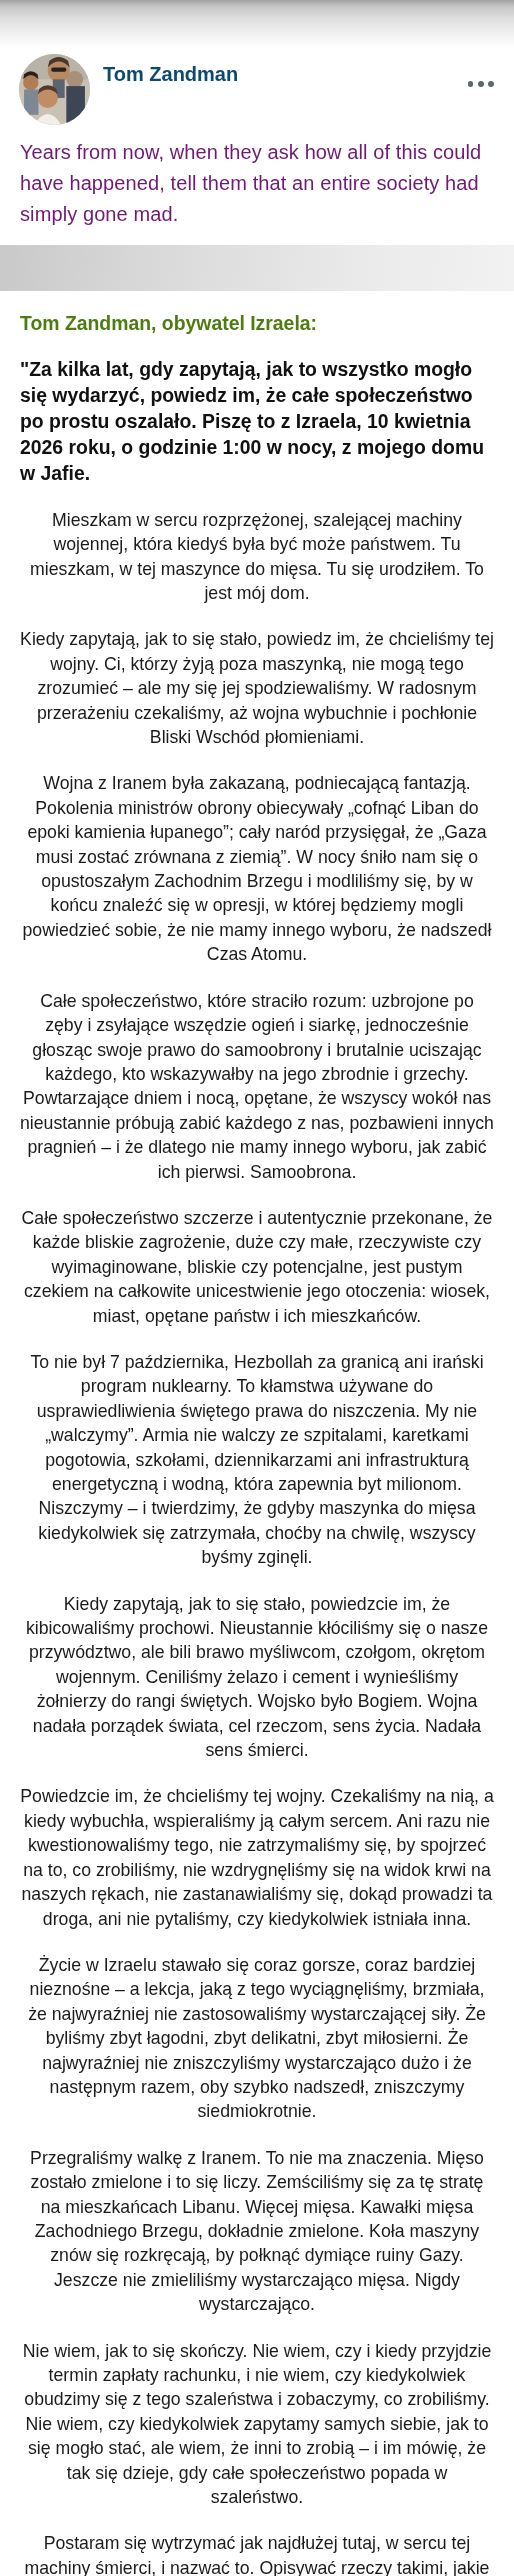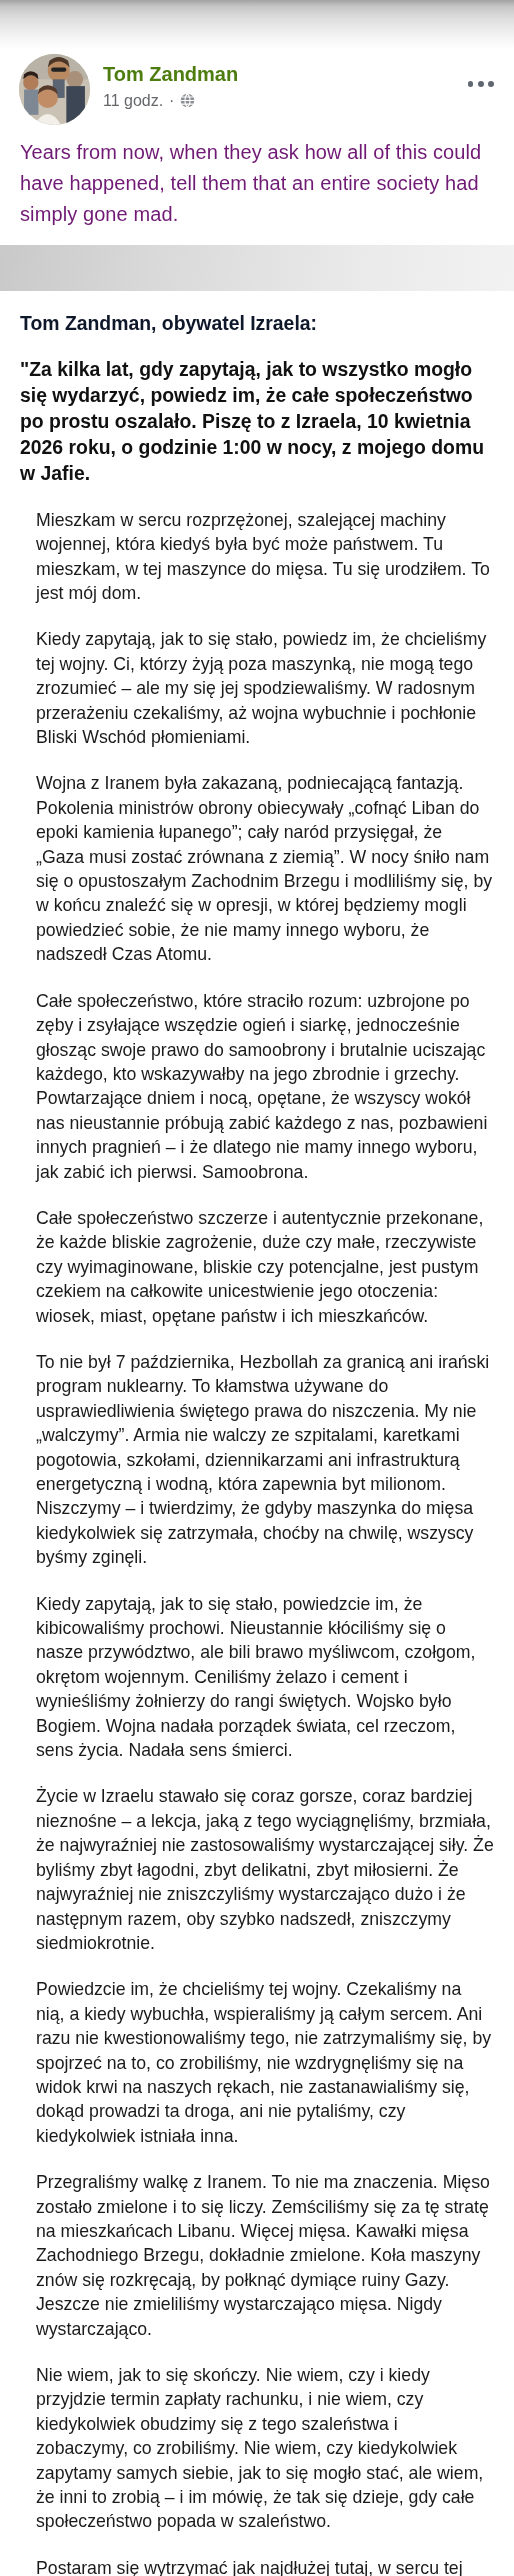--- a/index.html
+++ b/index.html
@@ -34,21 +34,21 @@
     border-radius: 50%;
     overflow: hidden;
     flex: 0 0 71px;
     background: #cfc8bd;
   }
   .avatar svg { display: block; width: 100%; height: 100%; }
   .post-head-text { margin-left: 13.5px; padding-top: 7.6px; flex: 1; }
   .post-author {
     font-size: 20px;
     font-weight: bold;
-    color: #4d7c0f;
+    color: #0c4a6e;
     line-height: 25px;
   }
   .post-meta {
     display: flex;
     align-items: center;
     gap: 5.9px;
     margin-top: 4.2px;
     font-size: 16px;
     color: #65676b;
     line-height: 20px;
@@ -78,36 +78,37 @@
   }
 
   
   .article {
     padding: 20px 20px 8.4px 20px;
     color: #1b1b1b;
   }
   .article-heading {
     font-size: 19.4px;
     font-weight: bold;
-    color: #0f172a;
+    color: #4d7c0f;
     line-height: 25px;
     margin: 0 0 20px 0;
   }
   .article-lead {
     font-size: 19.4px;
     font-weight: bold;
     color: #111111;
     line-height: 26px;
     margin: 0 0 22px 0;
   }
   .article p.body-par {
     font-size: 17.7px;
     line-height: 24.4px;
-    margin: 0 0 22px 16px;
+    margin: 0 0 22px 0;
     color: #1b1b1b;
+    text-align: center;
   }
 </style>
 </head>
 <body>
 
 <div class="page">
 
   <div class="top-fade"></div>
 
   <div>
@@ -125,28 +126,20 @@
           <circle cx="14" cy="34" r="9" fill="#b07d58"></circle>
           <path d="M5 30 q9 -10 18 0 l-1 -6 q-8 -7 -16 0 z" fill="#2e2018"></path>
           <rect x="6" y="42" width="17" height="30" fill="#7d8894"></rect>
           <circle cx="34" cy="52" r="12" fill="#c08d66"></circle>
           <path d="M22 48 q12 -12 24 0 l-2 -7 q-10 -8 -20 0 z" fill="#55392a"></path>
           <path d="M18 84 q16 -26 32 0 z" fill="#f2efe9"></path>
         </svg>
       </div>
       <div class="post-head-text">
         <div class="post-author">Tom Zandman</div>
-        <div class="post-meta">
-          <span>11 godz.</span>
-          <span>·</span>
-          <svg class="globe" viewBox="0 0 20 20">
-            <circle cx="10" cy="10" r="9" fill="#8a8d91"></circle>
-            <path d="M1 10 h18 M10 1 c4.5 4 4.5 14 0 18 M10 1 c-4.5 4 -4.5 14 0 18 M2.5 5.2 h15 M2.5 14.8 h15" stroke="#ffffff" stroke-width="1.4" fill="none"></path>
-          </svg>
-        </div>
       </div>
       <div class="more-btn">
         <span class="dot"></span>
         <span class="dot"></span>
         <span class="dot"></span>
       </div>
     </div>
     <div class="post-text">Years from now, when they ask how all of this could have happened, tell them that an entire society had simply gone mad.</div>
   </div>
 
@@ -155,21 +148,21 @@
   <div class="article">
     <p class="article-heading">Tom Zandman, obywatel Izraela:</p>
     <p class="article-lead">"Za kilka lat, gdy zapytają, jak to wszystko mogło się wydarzyć, powiedz im, że całe społeczeństwo po prostu oszalało. Piszę to z Izraela, 10 kwietnia 2026 roku, o godzinie 1:00 w nocy, z mojego domu w Jafie.</p>
     <p class="body-par">Mieszkam w sercu rozprzężonej, szalejącej machiny wojennej, która kiedyś była być może państwem. Tu mieszkam, w tej maszynce do mięsa. Tu się urodziłem. To jest mój dom.</p>
     <p class="body-par">Kiedy zapytają, jak to się stało, powiedz im, że chcieliśmy tej wojny. Ci, którzy żyją poza maszynką, nie mogą tego zrozumieć – ale my się jej spodziewaliśmy. W radosnym przerażeniu czekaliśmy, aż wojna wybuchnie i pochłonie Bliski Wschód płomieniami.</p>
     <p class="body-par">Wojna z Iranem była zakazaną, podniecającą fantazją. Pokolenia ministrów obrony obiecywały „cofnąć Liban do epoki kamienia łupanego”; cały naród przysięgał, że „Gaza musi zostać zrównana z ziemią”. W nocy śniło nam się o opustoszałym Zachodnim Brzegu i modliliśmy się, by w końcu znaleźć się w opresji, w której będziemy mogli powiedzieć sobie, że nie mamy innego wyboru, że nadszedł Czas Atomu.</p>
     <p class="body-par">Całe społeczeństwo, które straciło rozum: uzbrojone po zęby i zsyłające wszędzie ogień i siarkę, jednocześnie głosząc swoje prawo do samoobrony i brutalnie uciszając każdego, kto wskazywałby na jego zbrodnie i grzechy. Powtarzające dniem i nocą, opętane, że wszyscy wokół nas nieustannie próbują zabić każdego z nas, pozbawieni innych pragnień – i że dlatego nie mamy innego wyboru, jak zabić ich pierwsi. Samoobrona.</p>
     <p class="body-par">Całe społeczeństwo szczerze i autentycznie przekonane, że każde bliskie zagrożenie, duże czy małe, rzeczywiste czy wyimaginowane, bliskie czy potencjalne, jest pustym czekiem na całkowite unicestwienie jego otoczenia: wiosek, miast, opętane państw i ich mieszkańców.</p>
     <p class="body-par">To nie był 7 października, Hezbollah za granicą ani irański program nuklearny. To kłamstwa używane do usprawiedliwienia świętego prawa do niszczenia. My nie „walczymy”. Armia nie walczy ze szpitalami, karetkami pogotowia, szkołami, dziennikarzami ani infrastrukturą energetyczną i wodną, która zapewnia byt milionom. Niszczymy – i twierdzimy, że gdyby maszynka do mięsa kiedykolwiek się zatrzymała, choćby na chwilę, wszyscy byśmy zginęli.</p>
     <p class="body-par">Kiedy zapytają, jak to się stało, powiedzcie im, że kibicowaliśmy prochowi. Nieustannie kłóciliśmy się o nasze przywództwo, ale bili brawo myśliwcom, czołgom, okrętom wojennym. Ceniliśmy żelazo i cement i wynieśliśmy żołnierzy do rangi świętych. Wojsko było Bogiem. Wojna nadała porządek świata, cel rzeczom, sens życia. Nadała sens śmierci.</p>
+    <p class="body-par">Powiedzcie im, że chcieliśmy tej wojny. Czekaliśmy na nią, a kiedy wybuchła, wspieraliśmy ją całym sercem. Ani razu nie kwestionowaliśmy tego, nie zatrzymaliśmy się, by spojrzeć na to, co zrobiliśmy, nie wzdrygnęliśmy się na widok krwi na naszych rękach, nie zastanawialiśmy się, dokąd prowadzi ta droga, ani nie pytaliśmy, czy kiedykolwiek istniała inna.</p>
     <p class="body-par">Życie w Izraelu stawało się coraz gorsze, coraz bardziej nieznośne – a lekcja, jaką z tego wyciągnęliśmy, brzmiała, że najwyraźniej nie zastosowaliśmy wystarczającej siły. Że byliśmy zbyt łagodni, zbyt delikatni, zbyt miłosierni. Że najwyraźniej nie zniszczyliśmy wystarczająco dużo i że następnym razem, oby szybko nadszedł, zniszczymy siedmiokrotnie.</p>
-    <p class="body-par">Powiedzcie im, że chcieliśmy tej wojny. Czekaliśmy na nią, a kiedy wybuchła, wspieraliśmy ją całym sercem. Ani razu nie kwestionowaliśmy tego, nie zatrzymaliśmy się, by spojrzeć na to, co zrobiliśmy, nie wzdrygnęliśmy się na widok krwi na naszych rękach, nie zastanawialiśmy się, dokąd prowadzi ta droga, ani nie pytaliśmy, czy kiedykolwiek istniała inna.</p>
     <p class="body-par">Przegraliśmy walkę z Iranem. To nie ma znaczenia. Mięso zostało zmielone i to się liczy. Zemściliśmy się za tę stratę na mieszkańcach Libanu. Więcej mięsa. Kawałki mięsa Zachodniego Brzegu, dokładnie zmielone. Koła maszyny znów się rozkręcają, by połknąć dymiące ruiny Gazy. Jeszcze nie zmieliliśmy wystarczająco mięsa. Nigdy wystarczająco.</p>
     <p class="body-par">Nie wiem, jak to się skończy. Nie wiem, czy i kiedy przyjdzie termin zapłaty rachunku, i nie wiem, czy kiedykolwiek obudzimy się z tego szaleństwa i zobaczymy, co zrobiliśmy. Nie wiem, czy kiedykolwiek zapytamy samych siebie, jak to się mogło stać, ale wiem, że inni to zrobią – i im mówię, że tak się dzieje, gdy całe społeczeństwo popada w szaleństwo.</p>
     <p class="body-par"><span>Postaram się wytrzymać jak najdłużej tutaj, w sercu tej machiny śmierci, i nazwać to. Opisywać rzeczy takimi, jakie się wydają z wewnątrz. Może to pomoże zapobiec podobnym horrorom w przyszłości. Horrorów teraźniejszości nie da się już powstrzymać.</span><br></p>
   </div>
 
 </div>
 
 
 </body></html>

